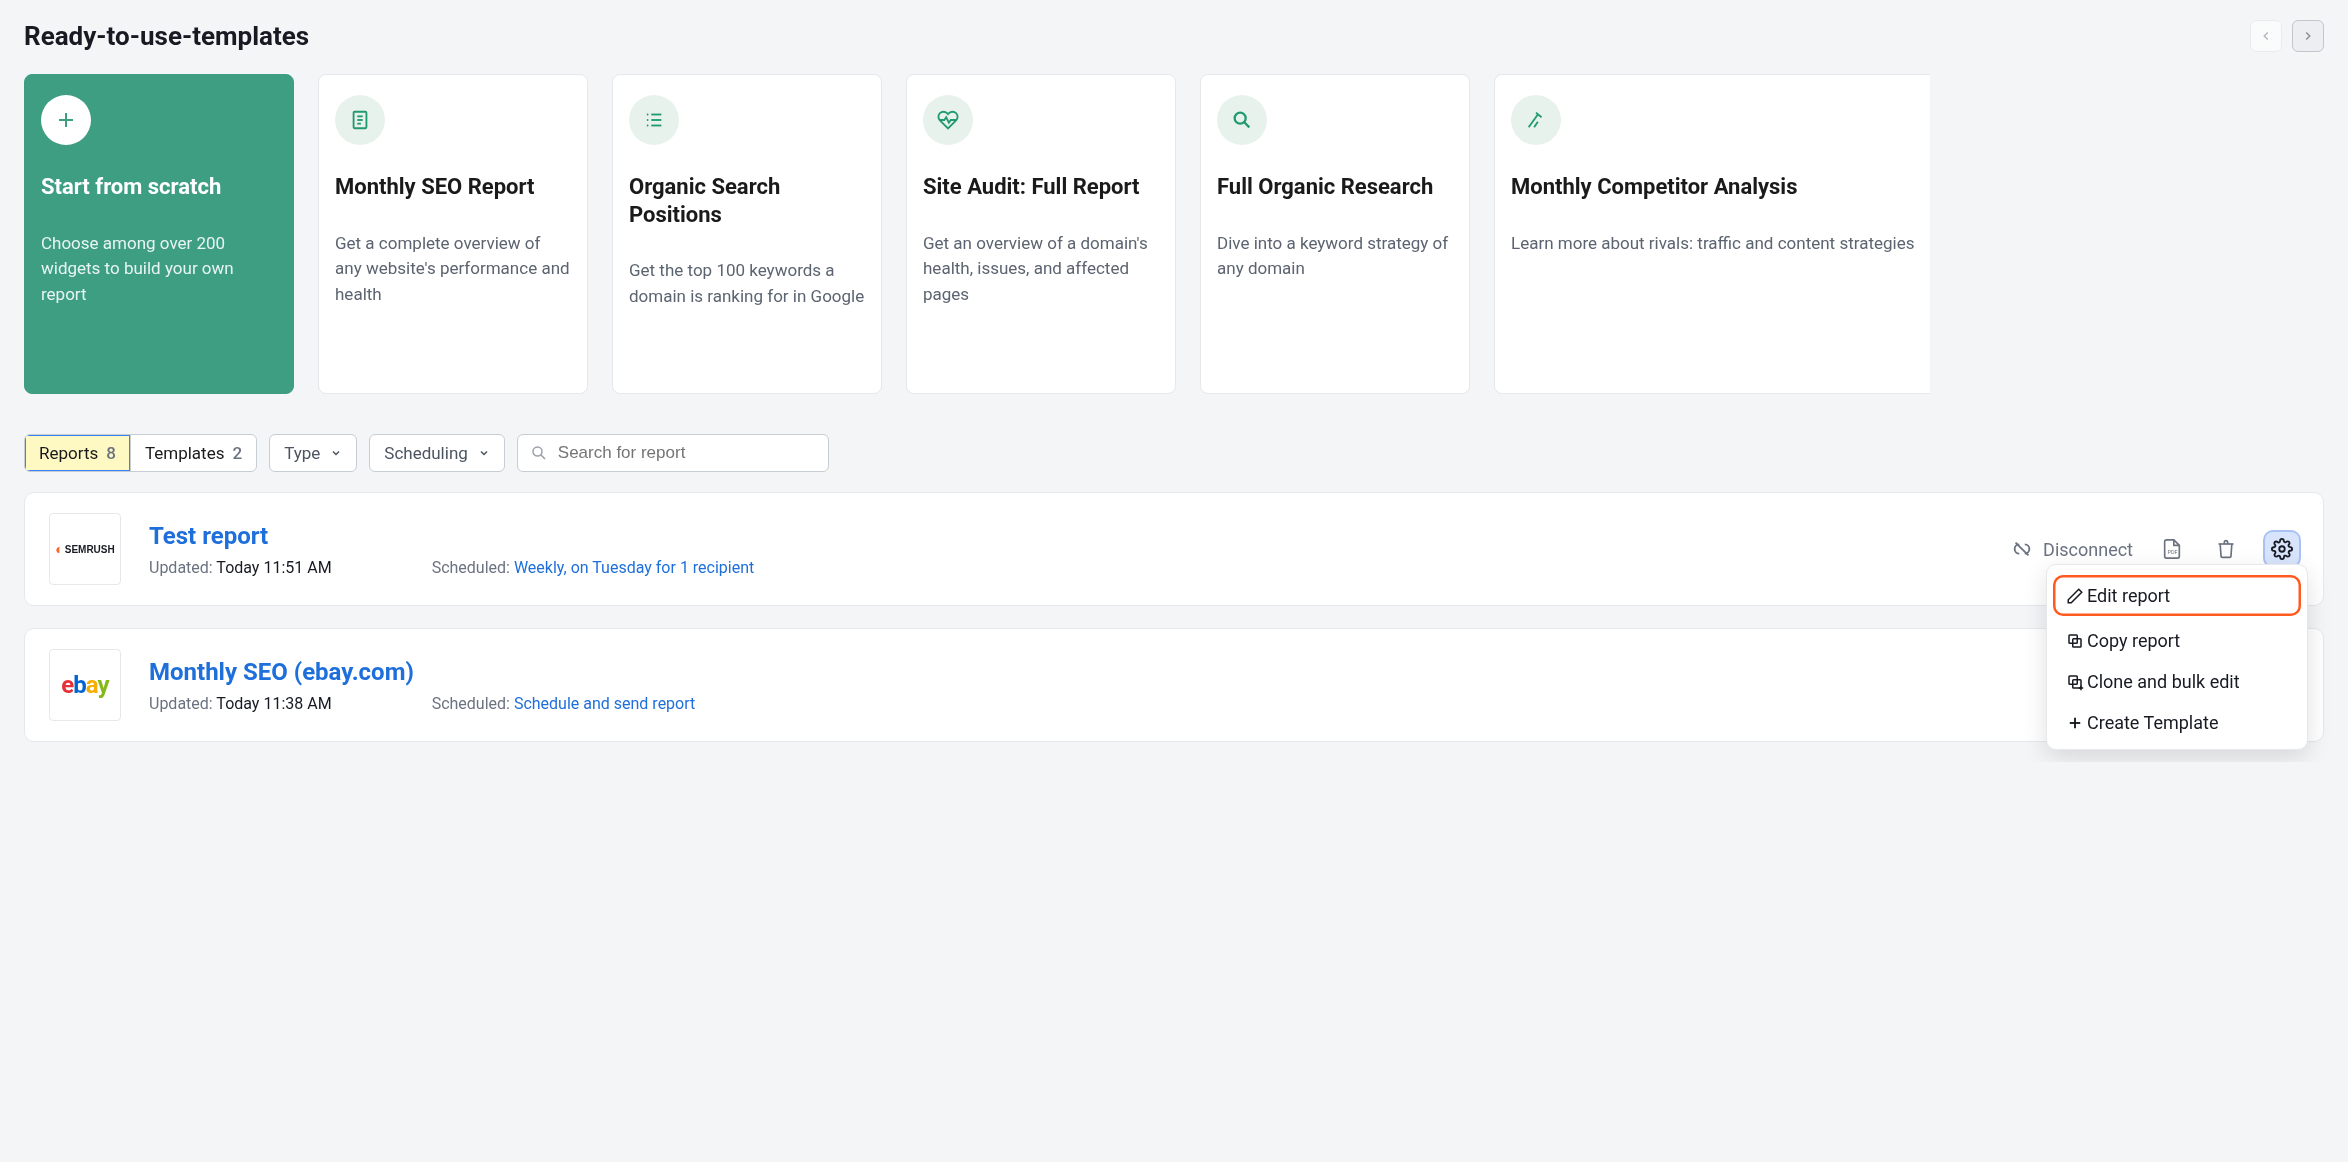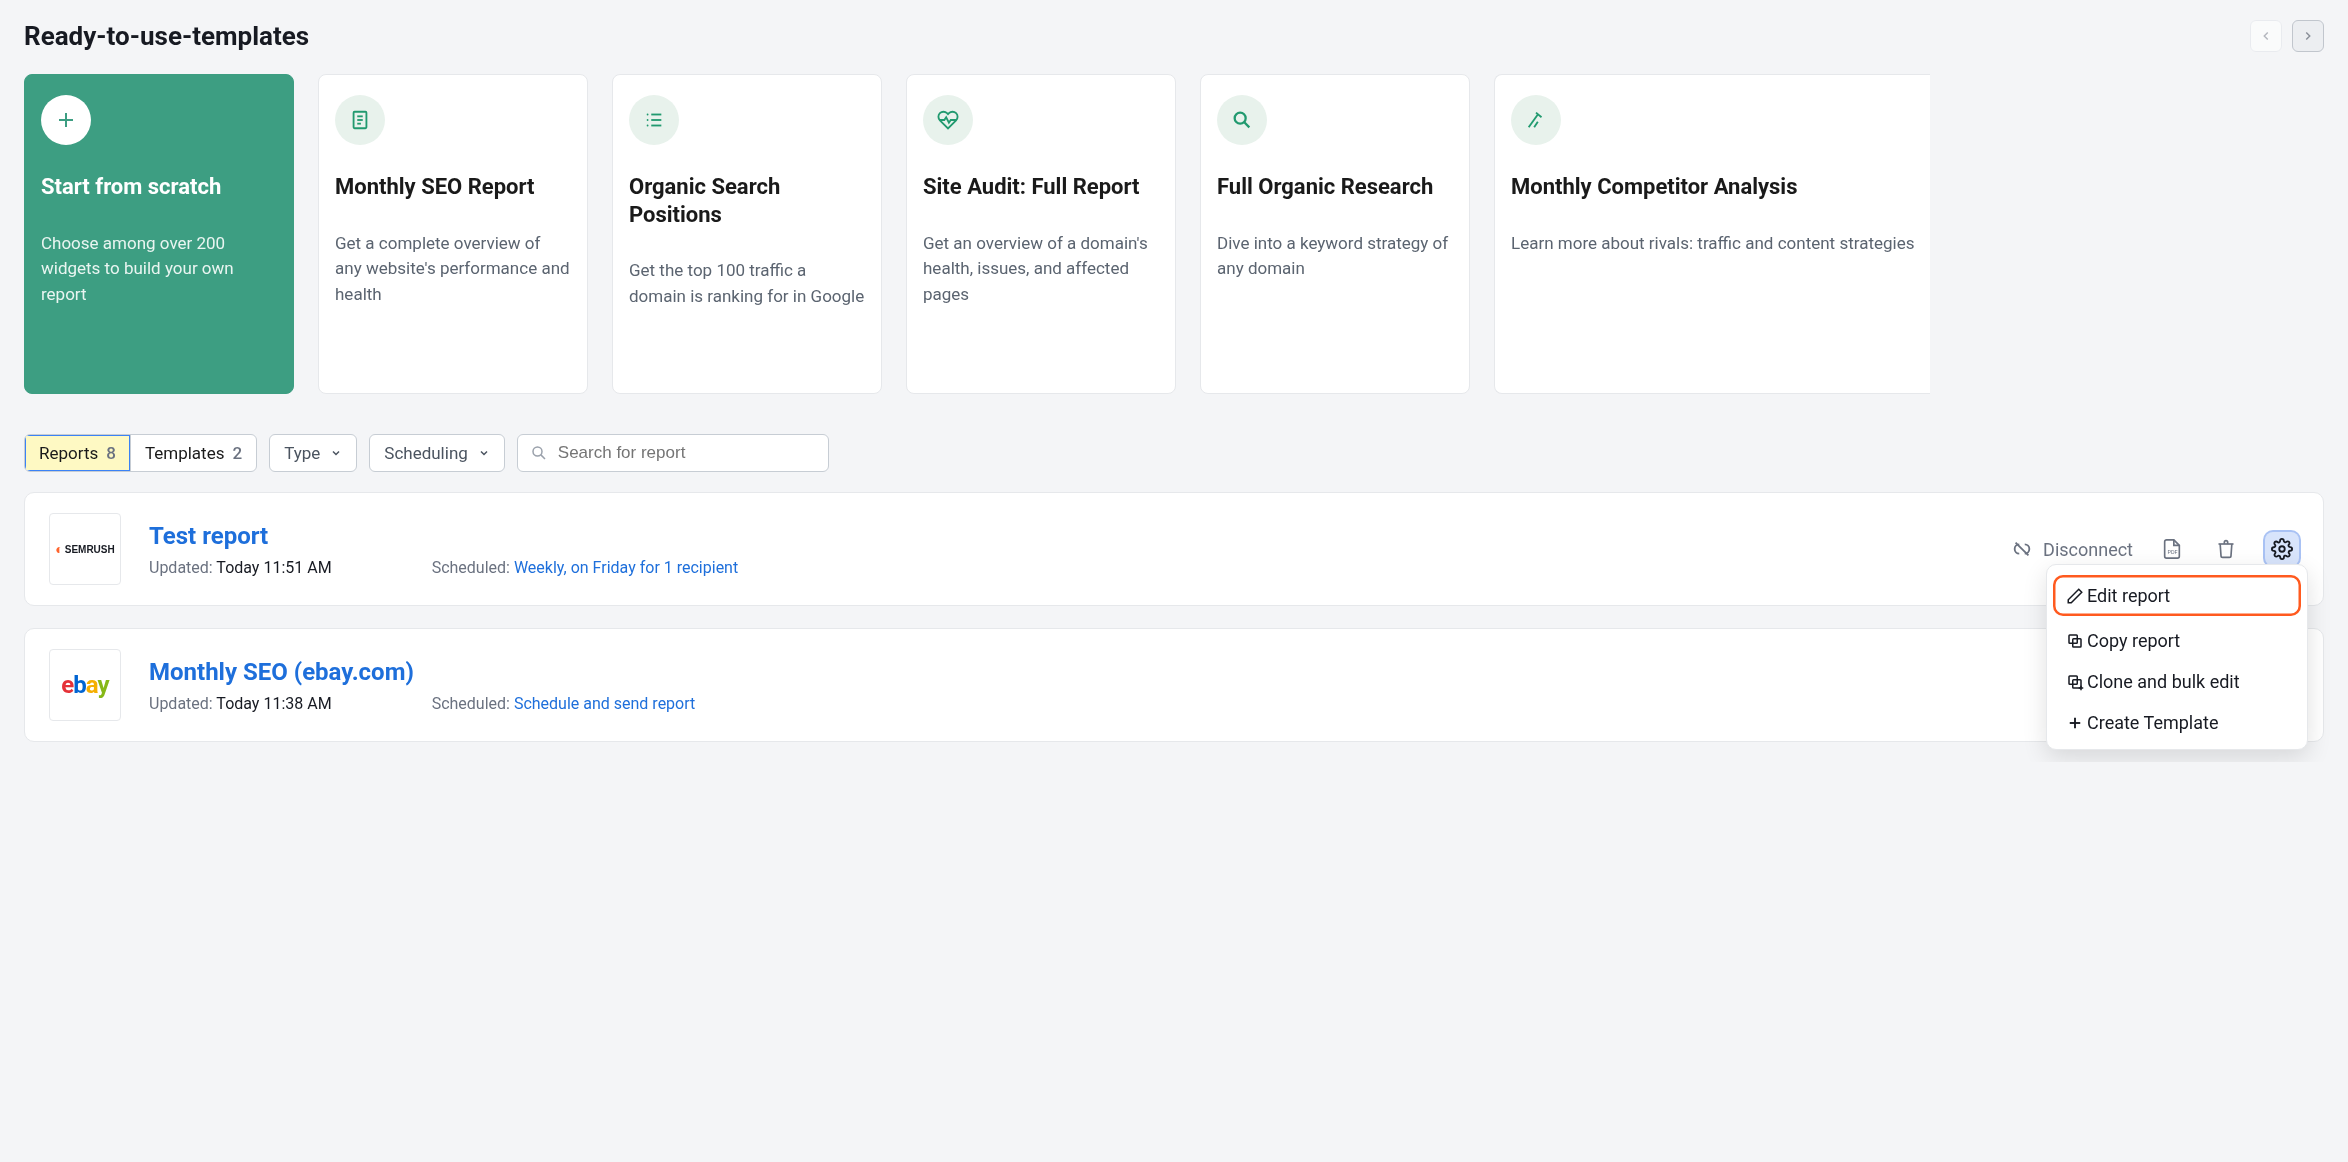--- a/index.html
+++ b/index.html
@@ -278,21 +278,21 @@
       <svg width="22" height="22" viewBox="0 0 24 24" fill="none" stroke="currentColor" stroke-width="2">
           <line x1="9" y1="6" x2="20" y2="6"></line>
           <line x1="9" y1="12" x2="20" y2="12"></line>
           <line x1="9" y1="18" x2="20" y2="18"></line>
           <line x1="5" y1="6" x2="5" y2="6" stroke-linecap="round"></line>
           <line x1="5" y1="12" x2="5" y2="12" stroke-linecap="round"></line>
           <line x1="5" y1="18" x2="5" y2="18" stroke-linecap="round"></line>
         </svg>
     </div>
     <div class="card-title">Organic Search Positions</div>
-    <div class="card-desc">Get the top 100 traffic a domain is ranking for in Google</div>
+    <div class="card-desc">Get the top 100 keywords a domain is ranking for in Google</div>
   </div>
 
   <div class="card">
     <div class="icon-circle">
       <svg width="22" height="22" viewBox="0 0 24 24" fill="none" stroke="currentColor" stroke-width="2">
           <path d="M20.84 4.61a5.5 5.5 0 0 0-7.78 0L12 5.67l-1.06-1.06a5.5 5.5 0 0 0-7.78 7.78L12 21.23l8.84-8.84a5.5 5.5 0 0 0 0-7.78z"></path>
           <polyline points="3 12 8 12 10 9 13 15 15 12 21 12"></polyline>
         </svg>
     </div>
     <div class="card-title">Site Audit: Full Report</div>
@@ -368,21 +368,21 @@
     </div>
     <div class="row-body">
       <div class="row-title">Test report</div>
       <div class="meta-line">
         <div>
           <span class="meta-label">Updated:</span>
           <span class="meta-val">Today 11:51 AM</span>
         </div>
         <div>
           <span class="meta-label">Scheduled:</span>
-          <span class="meta-link">Weekly, on Friday for 1 recipient</span>
+          <span class="meta-link">Weekly, on Tuesday for 1 recipient</span>
         </div>
       </div>
     </div>
     <div class="row-actions">
       <div class="disconnect">
         <svg width="22" height="22" viewBox="0 0 24 24" fill="none" stroke="currentColor" stroke-width="2">
             <path d="M15 7a5 5 0 0 1 0 10"></path>
             <path d="M9 17a5 5 0 0 1 0-10"></path>
             <line x1="5" y1="5" x2="19" y2="19"></line>
           </svg>

